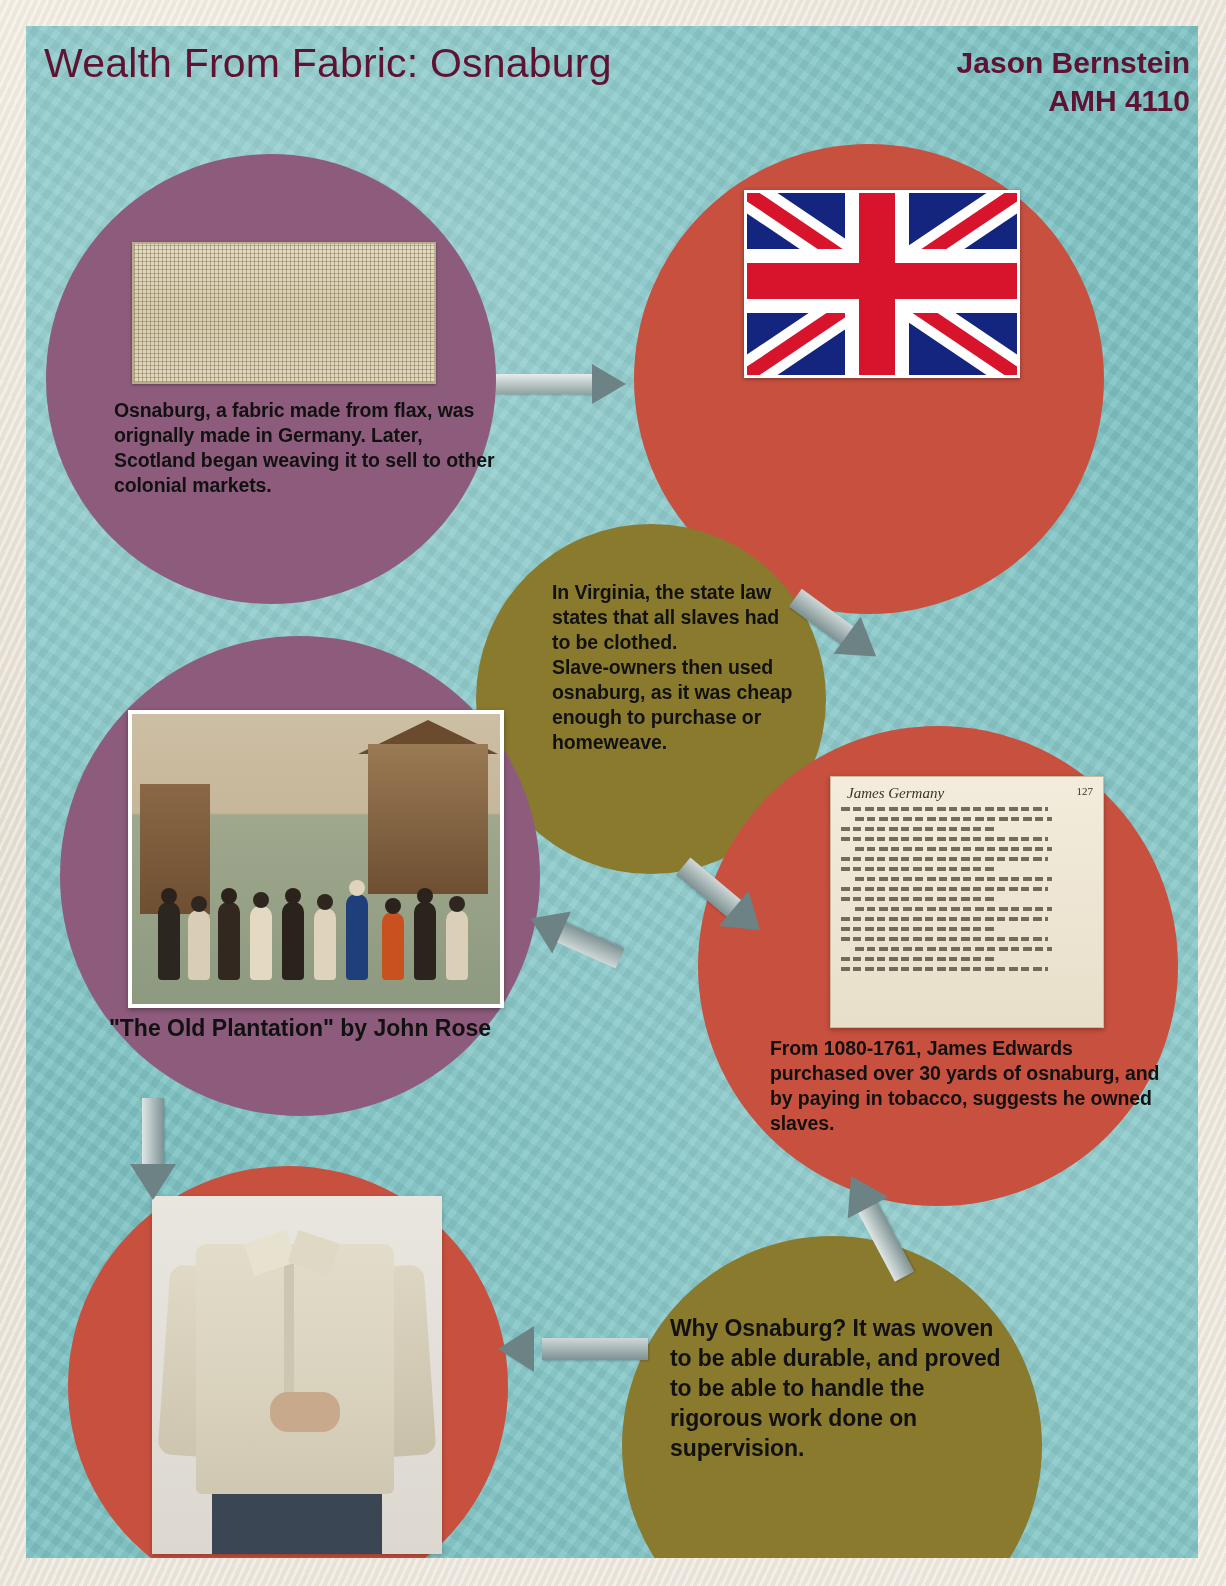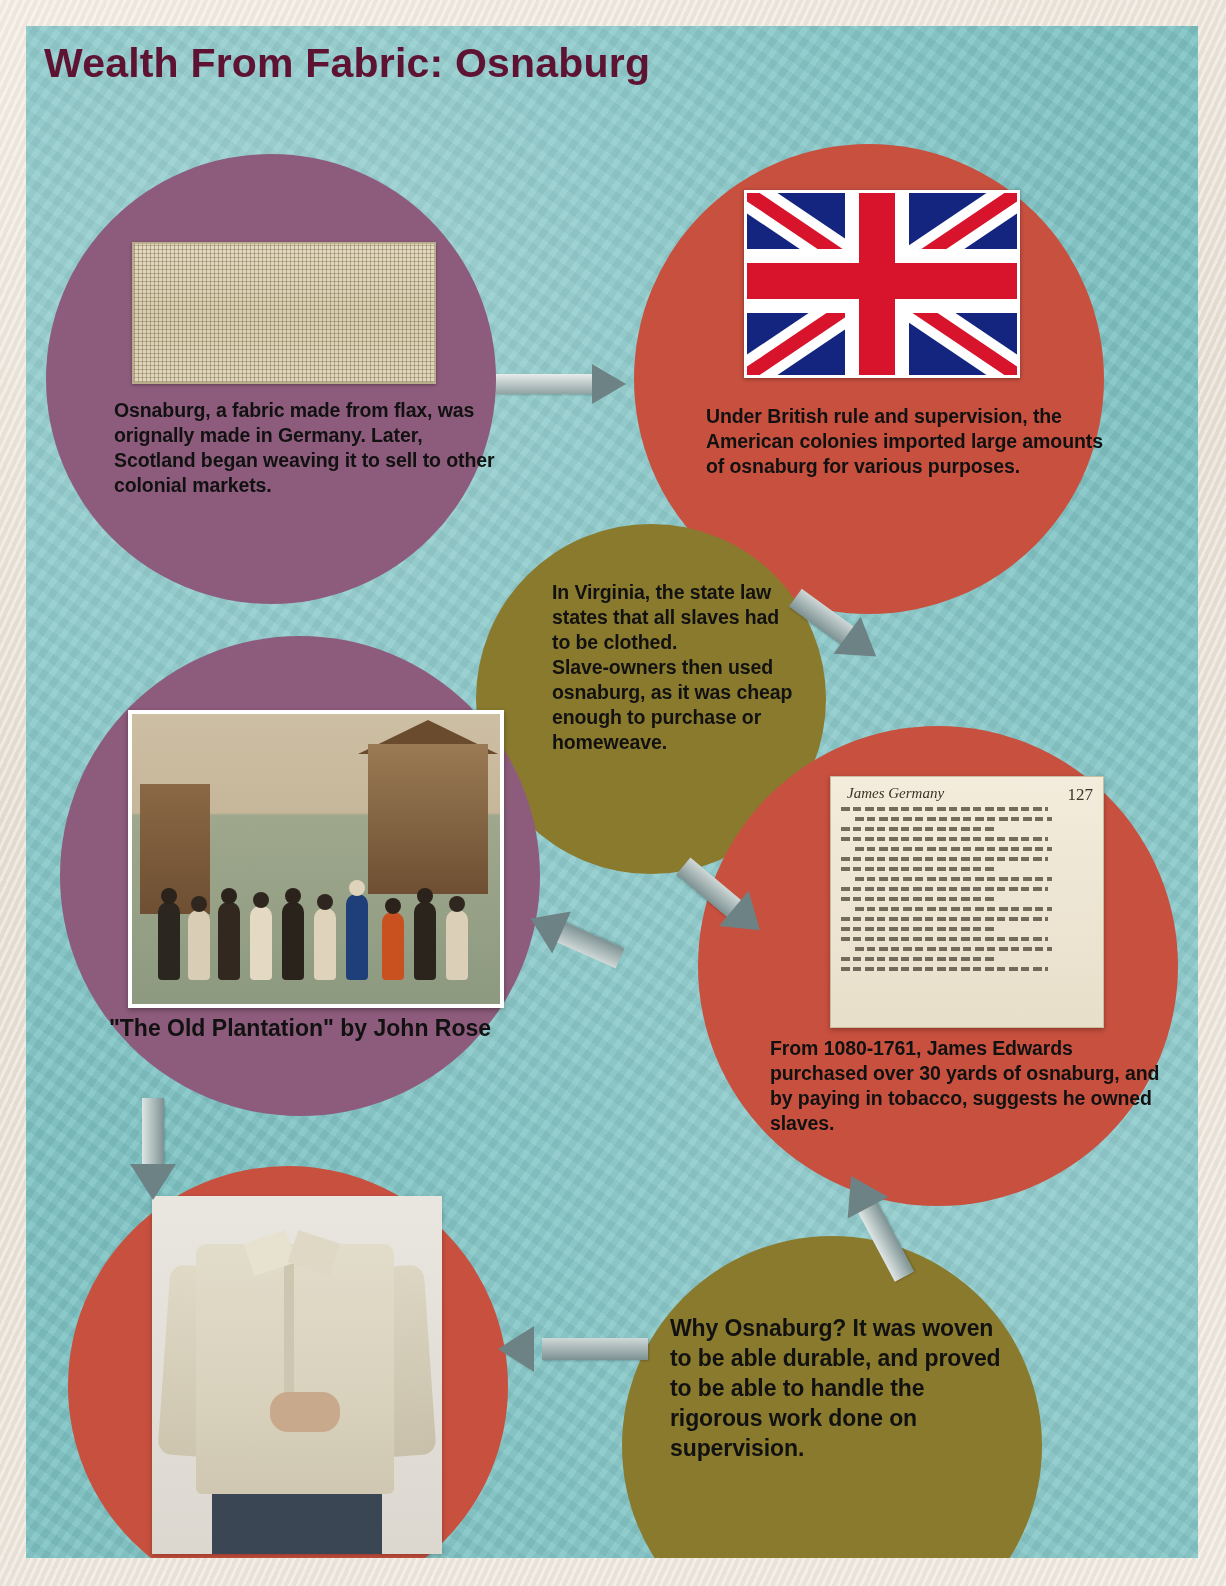--- a/index.html
+++ b/index.html
@@ -41,21 +41,21 @@
   }
 
   
   #title {
     position: absolute;
     left: 18px;
     top: 14px;
     width: 640px;
     color: #5f1333;
     font-size: 41px;
-    font-weight: bold;
+    font-weight: normal;
     line-height: 1.15;
     letter-spacing: 0.2px;
   }
   #author {
     position: absolute;
     right: 8px;
     top: 18px;
     width: 420px;
     text-align: right;
     color: #5f1333;
@@ -187,21 +187,21 @@
     overflow: hidden;
   }
   #ledger .ltitle {
     position: absolute; left: 16px; top: 8px;
     font-family: "Liberation Serif", serif;
     font-style: italic; font-size: 15px; color: #3a3326;
   }
   #ledger .lpage {
     position: absolute; right: 10px; top: 8px;
     font-family: "Liberation Serif", serif;
-    font-size: 17px; color: #3a3326;
+    font-size: 11px; color: #3a3326;
   }
   #ledger .lines { position: absolute; left: 10px; top: 30px; right: 10px; }
   #ledger .ln {
     height: 4px; margin-bottom: 6px;
     background: repeating-linear-gradient(90deg, #4a4234 0 9px, rgba(0,0,0,0) 9px 12px, #4a4234 12px 20px, rgba(0,0,0,0) 20px 24px);
     opacity: 0.75;
   }
   #ledger .ln.sh { width: 62%; }
   #ledger .ln.md { width: 82%; }
   #ledger .ln.ind { margin-left: 14px; width: 78%; }
@@ -280,38 +280,39 @@
 </style>
 </head>
 <body>
 
 <div id="poster">
   <div id="paper-edge"></div>
 
   <div id="canvas">
 
     <div id="title">Wealth From Fabric: Osnaburg</div>
+    <div id="author" style="white-space: pre-line;">Jason Bernstein
+AMH 4110</div>
 
     <div class="bubble plum" id="b1">
       <div id="swatch"></div>
       <div class="bodytext">Osnaburg, a fabric made from flax, was orignally made in Germany. Later, Scotland began weaving it to sell to other colonial markets.</div>
     </div>
 
     <div class="bubble brick" id="b2">
       <div id="flag">
         <div class="d d2"></div>
         <div class="d d3"></div>
         <div class="dr dr2"></div>
         <div class="dr dr3"></div>
         <div class="crossw-h"></div>
         <div class="crossw-v"></div>
         <div class="crossr-h"></div>
         <div class="crossr-v"></div>
       </div>
-      <div class="bodytext">Under British rule and supervision, the American colonies imported large amounts of osnaburg for various purposes.</div>
     </div>
 
     <div class="bubble olive" id="b3">
       <div class="bodytext" style="white-space: pre-line;"> In Virginia, the state law states that all slaves had to be clothed.
 Slave-owners then used osnaburg, as it was cheap enough to purchase or homeweave.</div>
     </div>
 
     <div class="bubble plum" id="b4">
       <div id="painting">
         <div class="hut hutA"></div>

